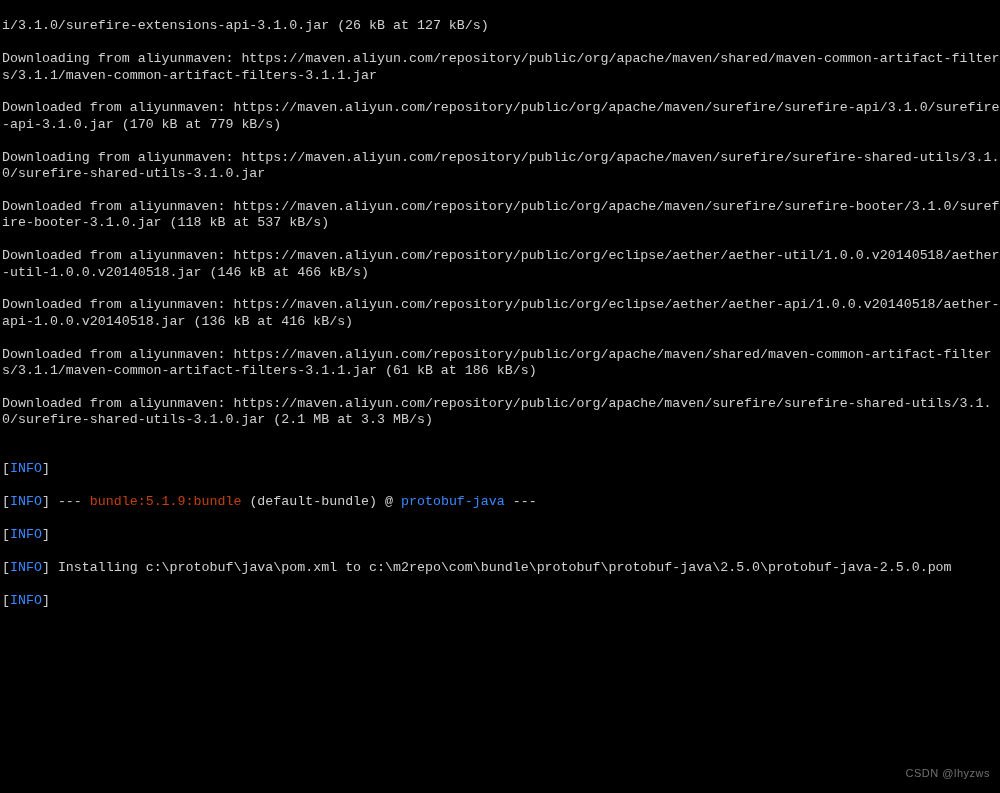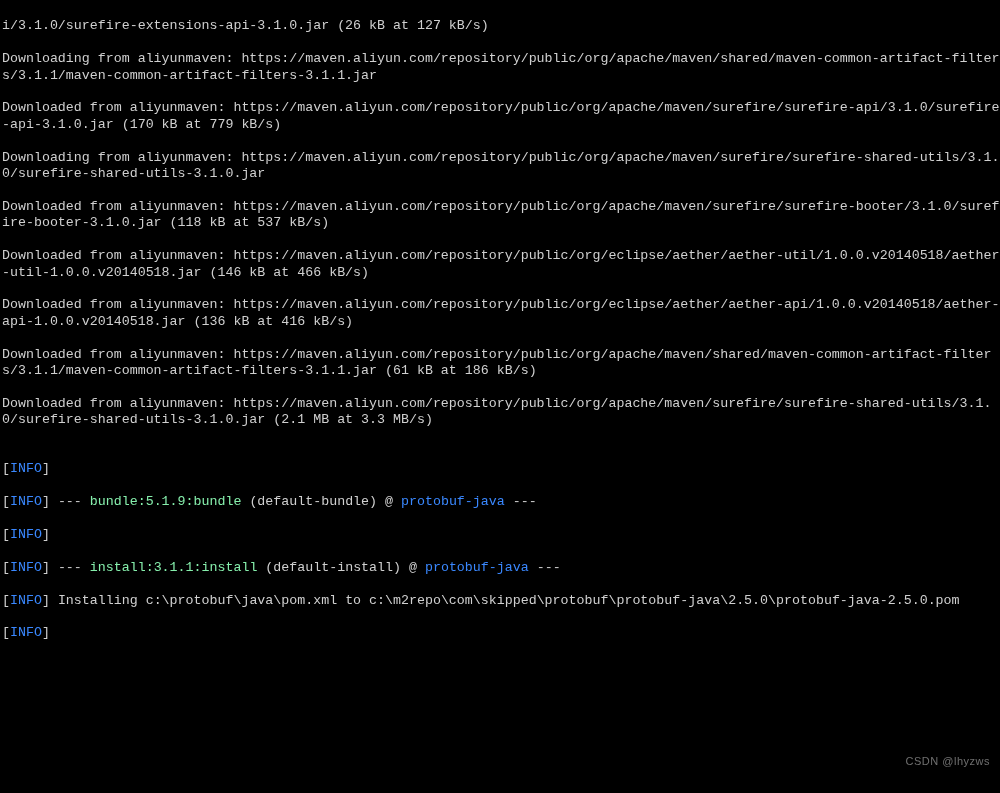--- a/index.html
+++ b/index.html
@@ -14,26 +14,26 @@
   letter-spacing:0px;
 }
 .term{
   padding:2px 0 0 2px;
   white-space:pre-wrap;
   word-break:break-all;
 }
 .l{display:block;}
 .br{color:#d0d0d0;}
 .info{color:#3a88ff;}
-.green{color:#86efac;font-family:Liberation Mono, monospace;}
+.green{color:#c2410c;font-family:Liberation Mono, monospace;}
 .blue{color:#3a88ff;}
 .plain{color:#d0d0d0;}
 .wm{
   position:fixed;
-  bottom:24px;right:10px;
+  bottom:12px;right:10px;
   font-family:Arial,sans-serif;
   font-size:11px;
   color:rgba(200,200,200,0.55);
   letter-spacing:0.5px;
 }
 </style>
 </head>
 <body>
 
 <div class="term">
@@ -43,22 +43,21 @@
 <span class="l plain">Downloading from aliyunmaven: https://maven.aliyun.com/repository/public/org/apache/maven/surefire/surefire-shared-utils/3.1.0/surefire-shared-utils-3.1.0.jar</span>
 <span class="l plain">Downloaded from aliyunmaven: https://maven.aliyun.com/repository/public/org/apache/maven/surefire/surefire-booter/3.1.0/surefire-booter-3.1.0.jar (118 kB at 537 kB/s)</span>
 <span class="l plain">Downloaded from aliyunmaven: https://maven.aliyun.com/repository/public/org/eclipse/aether/aether-util/1.0.0.v20140518/aether-util-1.0.0.v20140518.jar (146 kB at 466 kB/s)</span>
 <span class="l plain">Downloaded from aliyunmaven: https://maven.aliyun.com/repository/public/org/eclipse/aether/aether-api/1.0.0.v20140518/aether-api-1.0.0.v20140518.jar (136 kB at 416 kB/s)</span>
 <span class="l plain">Downloaded from aliyunmaven: https://maven.aliyun.com/repository/public/org/apache/maven/shared/maven-common-artifact-filters/3.1.1/maven-common-artifact-filters-3.1.1.jar (61 kB at 186 kB/s)</span>
 <span class="l plain">Downloaded from aliyunmaven: https://maven.aliyun.com/repository/public/org/apache/maven/surefire/surefire-shared-utils/3.1.0/surefire-shared-utils-3.1.0.jar (2.1 MB at 3.3 MB/s)</span>
 
 <span class="l"><span class="br">[</span><span class="info">INFO</span><span class="br">]</span></span>
 <span class="l"><span class="br">[</span><span class="info">INFO</span><span class="br">] </span><span class="plain">--- </span><span class="green">bundle:5.1.9:bundle</span><span class="plain"> (default-bundle) @ </span><span class="blue">protobuf-java</span><span class="plain"> ---</span></span>
 <span class="l"><span class="br">[</span><span class="info">INFO</span><span class="br">]</span></span>
-<span class="l"><span class="br">[</span><span class="info">INFO</span><span class="br">] </span><span class="plain">--- </span><span class="green">install:3.1.1:install</span><span class="plain"> (default-install) @ </span><span class="blue">protobuf-java</span><span class="plain"> ---</span></span>
-<span class="l"><span class="br">[</span><span class="info">INFO</span><span class="br">] </span><span class="plain">Installing c:\protobuf\java\pom.xml to c:\m2repo\com\skipped\protobuf\protobuf-java\2.5.0\protobuf-java-2.5.0.pom</span></span>
+<span class="l"><span class="br">[</span><span class="info">INFO</span><span class="br">] </span><span class="plain">Installing c:\protobuf\java\pom.xml to c:\m2repo\com\bundle\protobuf\protobuf-java\2.5.0\protobuf-java-2.5.0.pom</span></span>
 <span class="l"><span class="br">[</span><span class="info">INFO</span><span class="br">]</span></span>
 
 
 
 
 
 
 
 
 

